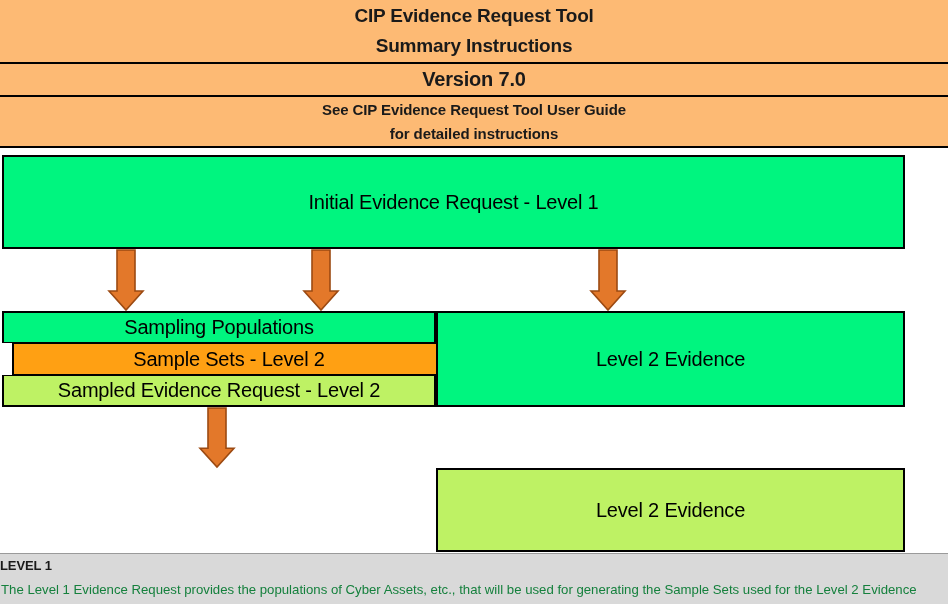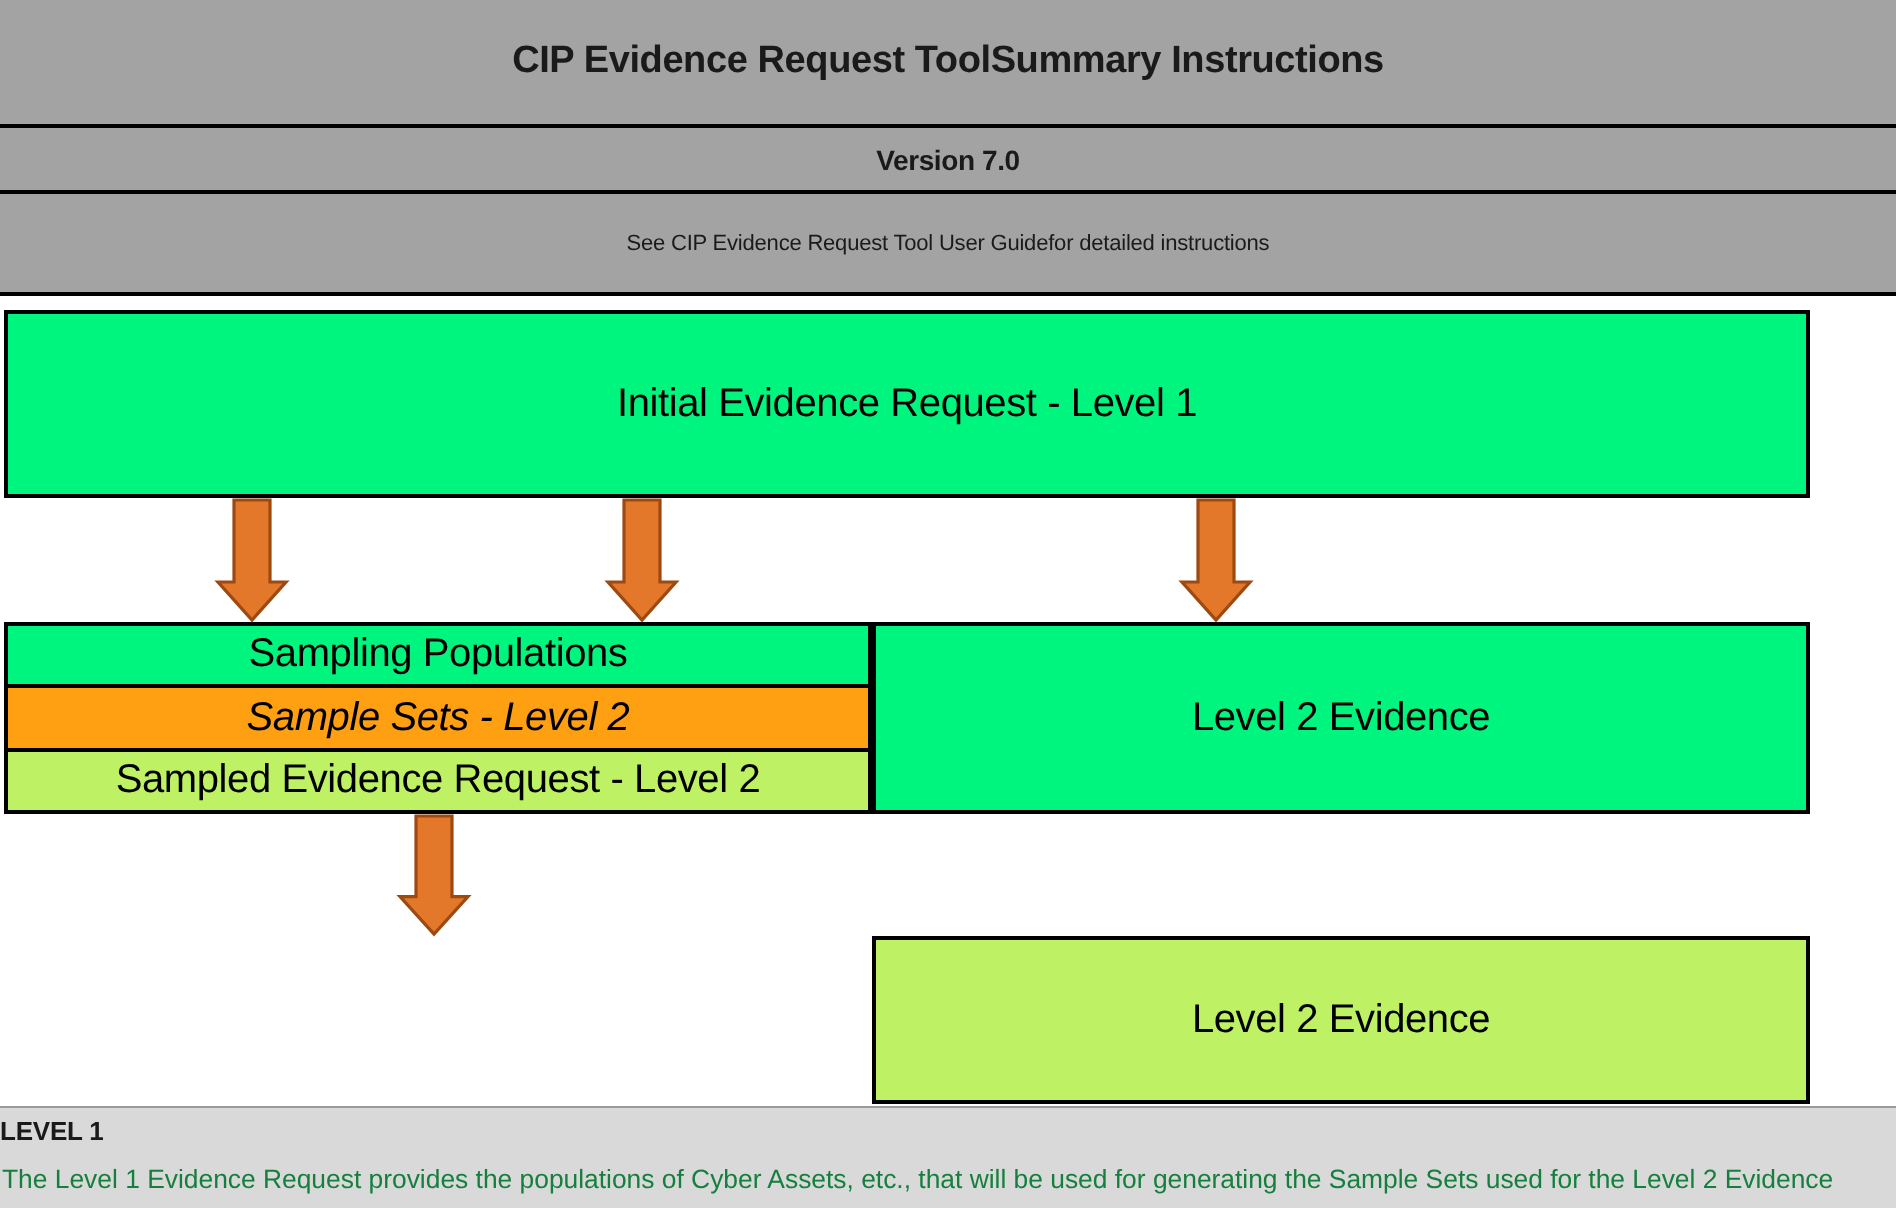--- a/index.html
+++ b/index.html
@@ -18,24 +18,24 @@
     position: relative;
     width: 948px;
     height: 604px;
   }
 
   
   .hdr {
     position: absolute;
     left: 0;
     width: 948px;
-    background: #a3a3a3;
+    background: #fdba74;
     box-sizing: border-box;
     display: flex;
-    flex-direction: row;
+    flex-direction: column;
     align-items: center;
     justify-content: center;
     text-align: center;
     font-family: "Liberation Sans", sans-serif;
   }
   #hdr-title {
     top: 0;
     height: 64px;
     border-bottom: 2px solid #000;
   }
@@ -44,32 +44,32 @@
     font-weight: bold;
     line-height: 30px;
     letter-spacing: -0.2px;
   }
   #hdr-version {
     top: 64px;
     height: 33px;
     border-bottom: 2px solid #000;
   }
   #hdr-version .line {
-    font-size: 14px;
+    font-size: 20px;
     font-weight: bold;
     letter-spacing: -0.2px;
   }
   #hdr-guide {
     top: 97px;
     height: 51px;
     border-bottom: 2px solid #000;
   }
   #hdr-guide .line {
-    font-size: 11px;
-    font-weight: normal;
+    font-size: 15px;
+    font-weight: bold;
     line-height: 24px;
     letter-spacing: -0.1px;
   }
 
   
   .box {
     position: absolute;
     box-sizing: border-box;
     border: 2px solid #000;
     display: flex;
@@ -86,22 +86,22 @@
   .yellow { background: #bef264; }
 
   #box-initial {
     left: 2px; top: 155px; width: 903px; height: 94px;
   }
   #box-sampling {
     left: 2px; top: 311px; width: 434px; height: 32px;
     border-bottom-width: 1px;
   }
   #box-samplesets {
-    left: 2px; top: 343px; width: 434px; height: 32px;
-    border-top-width: 1px; border-bottom-width: 1px; font-style: italic;
+    left: 12px; top: 343px; width: 434px; height: 32px;
+    border-top-width: 1px; border-bottom-width: 1px;
   }
   #box-sampledreq {
     left: 2px; top: 375px; width: 434px; height: 32px;
     border-top-width: 1px;
   }
   #box-l1evidence {
     left: 436px; top: 311px; width: 469px; height: 96px;
   }
   #box-detailpop {
     left: 2px; top: 468px; width: 434px; height: 84px;

